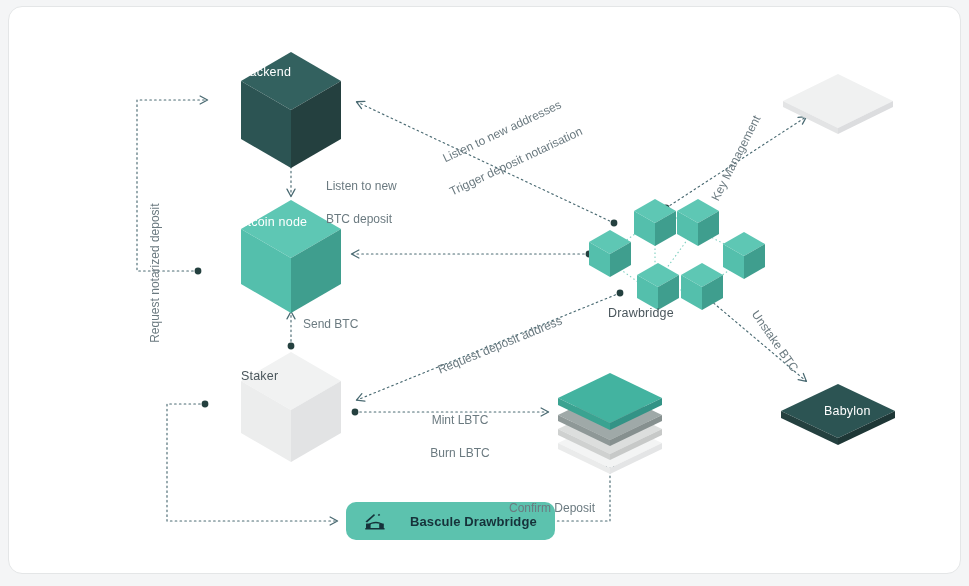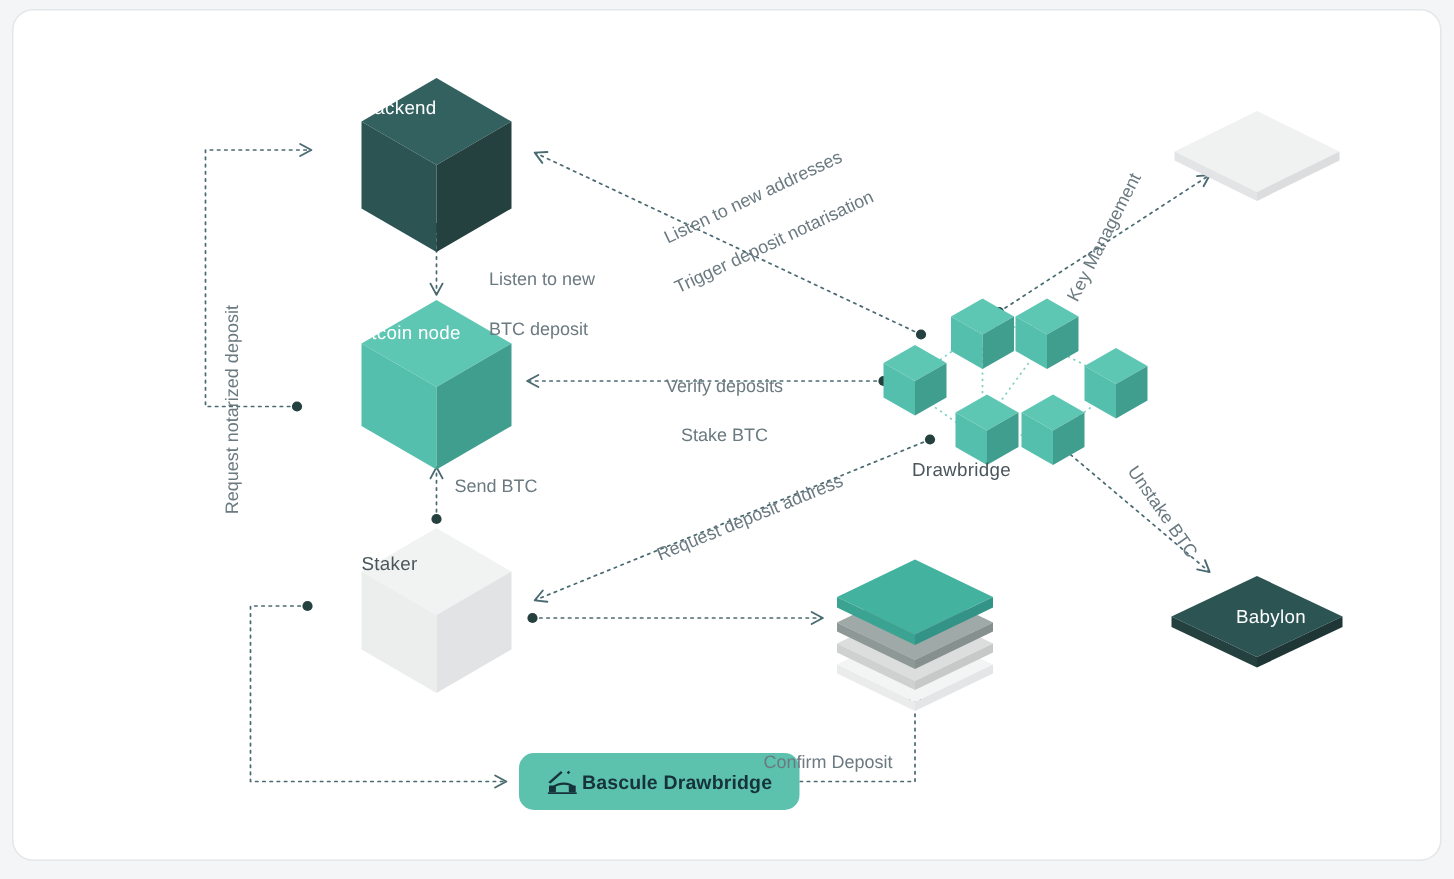--- a/index.html
+++ b/index.html
@@ -54,21 +54,21 @@
     color: #6b7a80;
     font-size: 12px;
     white-space: pre;
     line-height: 1.35;
     text-align: center;
   }
   .pill {
     position: absolute;
     display: flex;
     align-items: center;
-    gap: 0;
+    gap: 22px;
     background: #5cc2ae;
     border-radius: 10px;
     padding: 0 18px;
     height: 38px;
     box-sizing: border-box;
   }
   .pill .pill-text {
     color: #16323a;
     font-size: 13px;
     font-weight: bold;
@@ -247,29 +247,29 @@
     <div class="edgelabel" style="left:400px; top:110px; width:200px; transform:rotate(-25.2deg); transform-origin:center center;">
       <span>Listen to new addresses</span><br>
       <span>Trigger deposit notarisation</span>
     </div>
 
     <div class="edgelabel" style="left:306px; top:162px; width:130px; text-align:left;">
       <span>Listen to new</span><br>
       <span>BTC deposit</span>
     </div>
 
-    <div class="edgelabel" style="left:403px; top:233px; width:140px;">
-      <span>Verify deposits</span><br>
-      <span>Stake BTC</span>
-    </div>
 
     <div class="edgelabel" style="left:303px; top:316px; width:110px; text-align:left;">Send BTC</div>
 
     <div class="edgelabel" style="left:410px; top:337px; width:180px; transform:rotate(-22.2deg); transform-origin:center center;">Request deposit address</div>
 
+    <div class="edgelabel" style="left:390px; top:396px; width:120px;">
+      <span>Mint LBTC</span><br>
+      <span>Burn LBTC</span>
+    </div>
 
     <div class="edgelabel" style="left:672px; top:150px; width:128px; transform:rotate(-63deg); transform-origin:center center;">Key Management</div>
 
     <div class="edgelabel" style="left:717px; top:333px; width:116px; transform:rotate(55deg); transform-origin:center center;">Unstake BTC</div>
 
     <div class="edgelabel" style="left:497px; top:500px; width:110px;">Confirm Deposit</div>
 
     <div class="edgelabel" style="left:40px; top:265px; width:230px; transform:rotate(-90deg); transform-origin:center center;">Request notarized deposit</div>
 
   </div>

